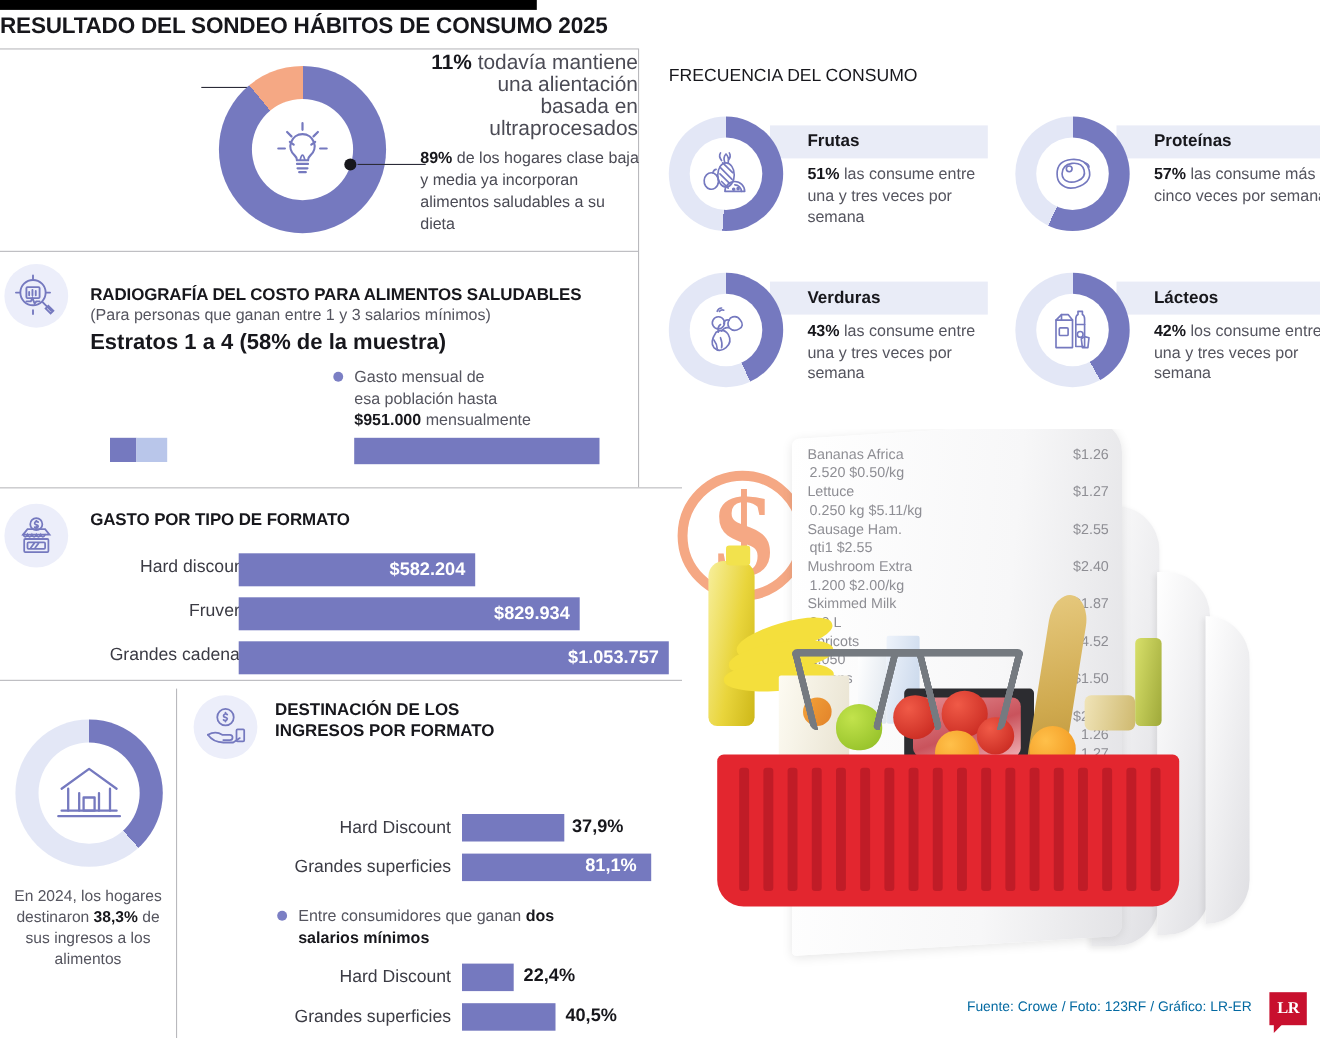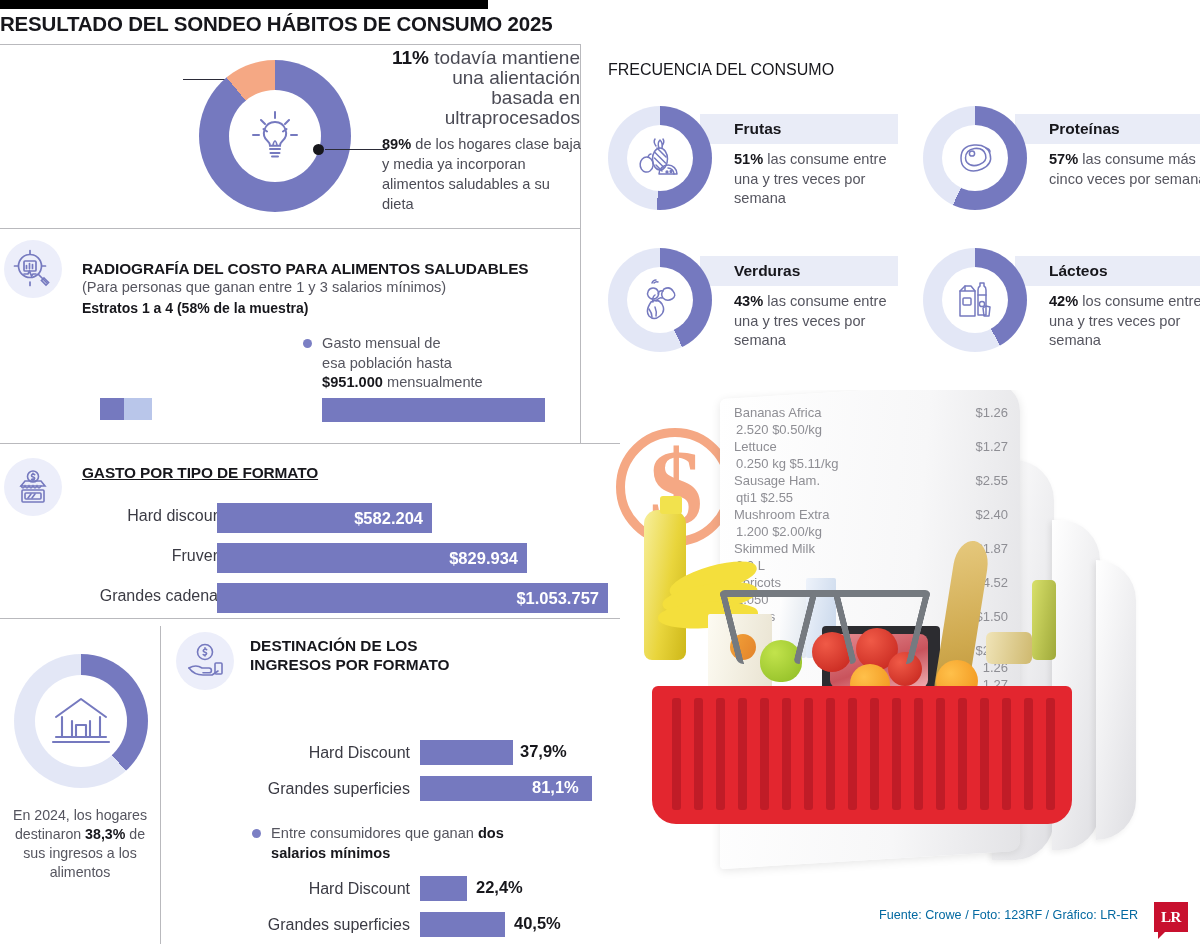--- a/index.html
+++ b/index.html
@@ -254,21 +254,21 @@
           <path d="M25.5 25.5 l8 8"></path>
           <path d="M31 29 l4.5 4.5 l-2.5 2.5 L28.5 31.5z"></path>
           <path d="M17 5 v-3.5 M17 33 v3.5 M29 17 h3.5 M5 17 h-3.5"></path>
         </g>
       </svg>
     </div>
     <div style="position:absolute; left:82px; top:24px;">
       <div class="sechead">RADIOGRAFÍA DEL COSTO PARA ALIMENTOS SALUDABLES</div>
       <div class="secsub">(Para personas que ganan entre 1 y 3 salarios mínimos)</div>
     </div>
-    <div style="position:absolute; left:82px; top:64px; font-size:14px; font-weight:bold; color:#17171c;">Estratos 1 a 4 (58% de la muestra)</div>
+    <div style="position:absolute; left:82px; top:64px; font-size:20px; font-weight:bold; color:#17171c;">Estratos 1 a 4 (58% de la muestra)</div>
 
 
     <div class="bulletrow" style="left:303px; top:98px; width:230px;">
       <span class="bullet"></span>
       <span style="display:inline-block; width:208px; vertical-align:top; margin-left:6px;">
         <span>Gasto mensual de</span><br>
         <span>esa población hasta</span><br>
         <b>$951.000</b><span> mensualmente</span>
       </span>
     </div>
@@ -285,21 +285,21 @@
           <circle cx="20" cy="9.5" r="5.5"></circle>
           <path d="M21.7 7.7 a1.8 1.8 0 0 0 -3.2 1.1 c0 1.7 3.2 .9 3.2 2.5 a1.8 1.8 0 0 1 -3.2 1 M20 6.2 v1 M20 11.8 v1"></path>
           <path d="M8 19 l4-5 h16 l4 5 z"></path>
           <path d="M8 19 q2 4 4 0 q2 4 4 0 q2 4 4 0 q2 4 4 0 q2 4 4 0"></path>
           <rect x="9" y="23" width="22" height="12" rx="1"></rect>
           <rect x="12" y="26" width="16" height="6" rx="1"></rect>
           <path d="M15 31 l3-4 M19 31 l3-4"></path>
         </g>
       </svg>
     </div>
-    <div class="sechead" style="position:absolute; left:82px; top:14px;text-decoration:underline;">GASTO POR TIPO DE FORMATO</div>
+    <div class="sechead" style="position:absolute; left:82px; top:14px;">GASTO POR TIPO DE FORMATO</div>
 
     <div class="hbar-row" style="left:0; top:53px; width:620px;">
       <div class="hbar-label" style="right:394px;">Hard discount</div>
       <div class="hbar" style="left:217px; width:215px;">
         <span>$582.204</span>
       </div>
     </div>
     <div class="hbar-row" style="left:0; top:93px; width:620px;">
       <div class="hbar-label" style="right:394px;">Fruvers</div>
       <div class="hbar" style="left:217px; width:310px;">

